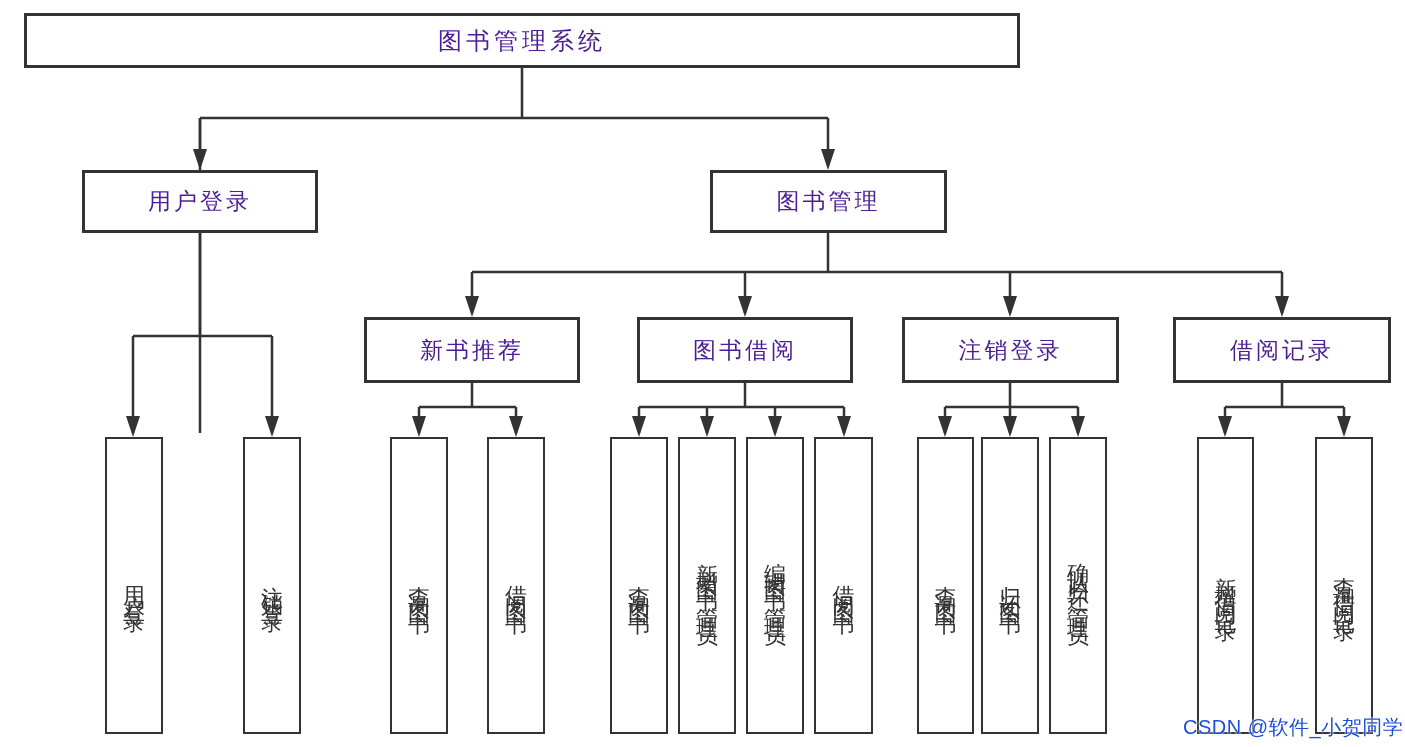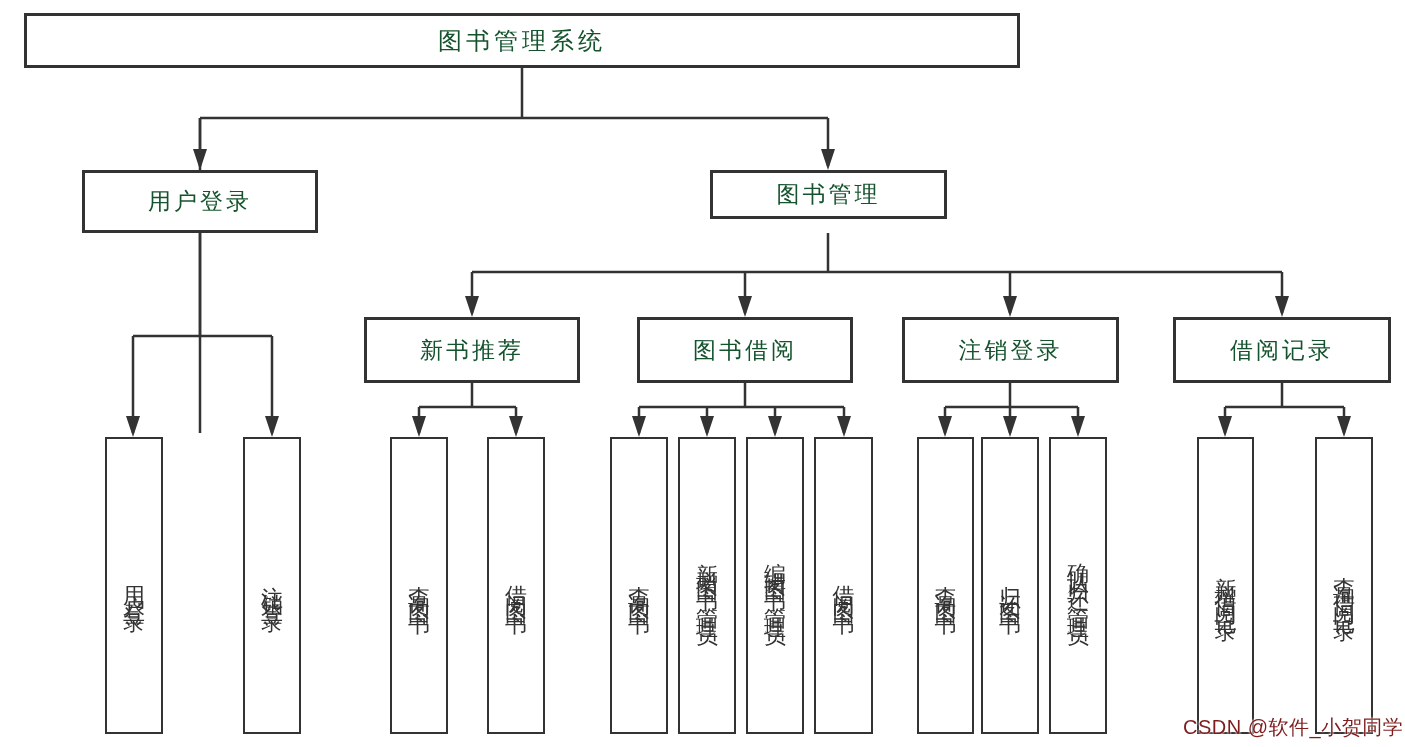--- a/index.html
+++ b/index.html
@@ -32,42 +32,42 @@
     justify-content: center;
     color: #333333;
   }
   .box.leaf {
     border-width: 2.5px;
   }
   .hlabel {
     font-size: 23px;
     letter-spacing: 3px;
     white-space: nowrap;
-    color: #14532d;
+    color: #4c1d95;
   }
   .root-label {
     font-size: 24px;
     letter-spacing: 4px;
   }
   .vtext {
     writing-mode: vertical-rl;
     text-orientation: mixed;
     font-size: 22px;
     letter-spacing: 9px;
     line-height: 1;
     color: #333333;
     white-space: nowrap;
   }
   #watermark {
     position: absolute;
     left: 1183px;
     top: 714px;
     font-size: 20px;
     letter-spacing: 0.5px;
-    color: #7f1d1d;
+    color: #1d4ed8;
     white-space: nowrap;
     z-index: 20;
     text-shadow: 0 0 3px #ffffff, 0 0 2px #ffffff;
   }
 </style>
 </head>
 <body>
 
 <div id="canvas">
 
@@ -112,21 +112,21 @@
     </g>
   </svg>
 
   <div class="box" style="left:24px; top:13px; width:996px; height:55px;">
     <span class="hlabel root-label">图书管理系统</span>
   </div>
 
   <div class="box" style="left:82px; top:170px; width:236px; height:63px;">
     <span class="hlabel">用户登录</span>
   </div>
-  <div class="box" style="left:710px; top:170px; width:237px; height:49px;">
+  <div class="box" style="left:710px; top:170px; width:237px; height:63px;">
     <span class="hlabel">图书管理</span>
   </div>
 
   <div class="box" style="left:364px; top:317px; width:216px; height:66px;">
     <span class="hlabel">新书推荐</span>
   </div>
   <div class="box" style="left:637px; top:317px; width:216px; height:66px;">
     <span class="hlabel">图书借阅</span>
   </div>
   <div class="box" style="left:902px; top:317px; width:217px; height:66px;">

